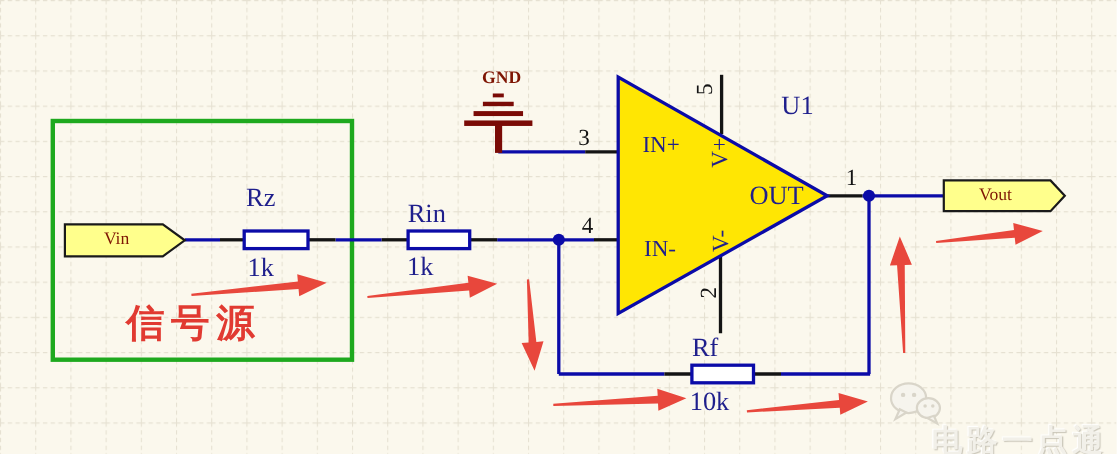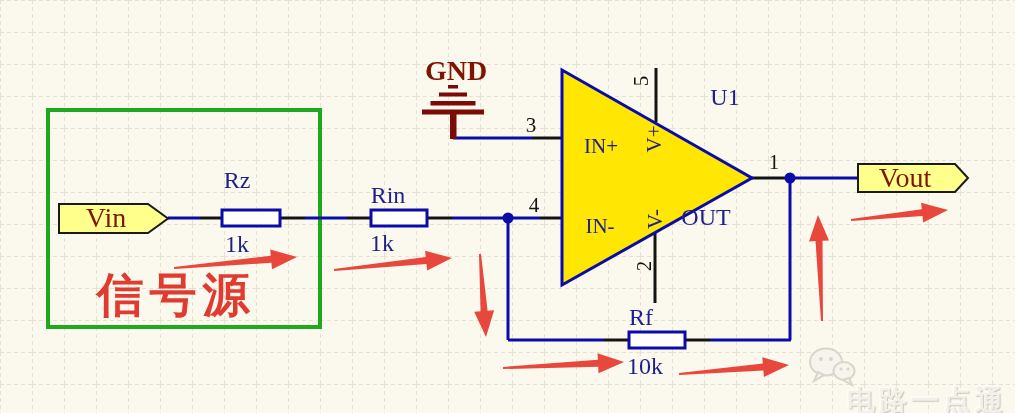--- a/index.html
+++ b/index.html
@@ -23,24 +23,24 @@
   .wm-bubble{fill:#F6F4ED;stroke:#D9D5C9;stroke-width:2;}
   .wm-eye{fill:#D9D5C9;}
   
   .lbl{position:absolute;transform:translate(-50%,-50%);white-space:nowrap;line-height:1;}
   .navy{color:var(--label-navy,#1F1F8C);}
   .blk{color:#141414;}
   .maroon{color:var(--label-maroon,#7E1503);}
   .rot{transform:translate(-50%,-50%) rotate(-90deg);}
   .f21{font-size:21px;}
   .f22{font-size:24px;}
-  .f24{font-size:28px;}
+  .f24{font-size:16px;}
   .cjk-red{font-family:"Liberation Sans",sans-serif;color:var(--red-text,#E13A31);font-weight:bold;}
   .note{font-size:22px;}
-  .sig{font-size:47px;letter-spacing:6px;}
+  .sig{font-size:35px;letter-spacing:6px;}
   .watermark{
     font-family:"Liberation Sans",sans-serif;font-size:28px;font-weight:bold;
     color:var(--wm,#F2F0E9);letter-spacing:4px;
     text-shadow:1px 1px 1px #c9c5b8,-1px -1px 1px #ffffff;
   }
 </style>
 </head>
 <body>
 
 <div id="stage">
@@ -127,23 +127,23 @@
   <div class="lbl maroon f24" style="left:456px;top:71px;font-weight:bold;">GND</div>
 
   <div class="lbl navy f22" style="left:237px;top:180px;">Rz</div>
   <div class="lbl navy f22" style="left:237px;top:244px;">1k</div>
   <div class="lbl navy f22" style="left:388px;top:195px;">Rin</div>
   <div class="lbl navy f22" style="left:382px;top:243px;">1k</div>
   <div class="lbl navy f22" style="left:641px;top:317px;">Rf</div>
   <div class="lbl navy f22" style="left:645px;top:366px;">10k</div>
 
   <div class="lbl navy f22" style="left:725px;top:97px;">U1</div>
-  <div class="lbl navy f21" style="left:601px;top:146px;">IN+</div>
+  <div class="lbl navy f21" style="left:601px;top:132px;">IN+</div>
   <div class="lbl navy f21" style="left:600px;top:226px;">IN-</div>
-  <div class="lbl navy f22" style="left:706px;top:178px;margin-top:39px;">OUT</div>
+  <div class="lbl navy f22" style="left:706px;top:178px;">OUT</div>
   <div class="lbl navy f21 rot" style="left:654px;top:139px;">V+</div>
   <div class="lbl navy f21 rot" style="left:655px;top:219px;">V-</div>
 
   <div class="lbl blk f21" style="left:531px;top:125px;">3</div>
   <div class="lbl blk f21" style="left:534px;top:205px;">4</div>
   <div class="lbl blk f21 rot" style="left:641px;top:81px;">5</div>
   <div class="lbl blk f21 rot" style="left:644px;top:266px;">2</div>
   <div class="lbl blk f21" style="left:774px;top:162px;">1</div>
 
   <div class="lbl cjk-red sig" style="left:176px;top:294px;">信号源</div>

